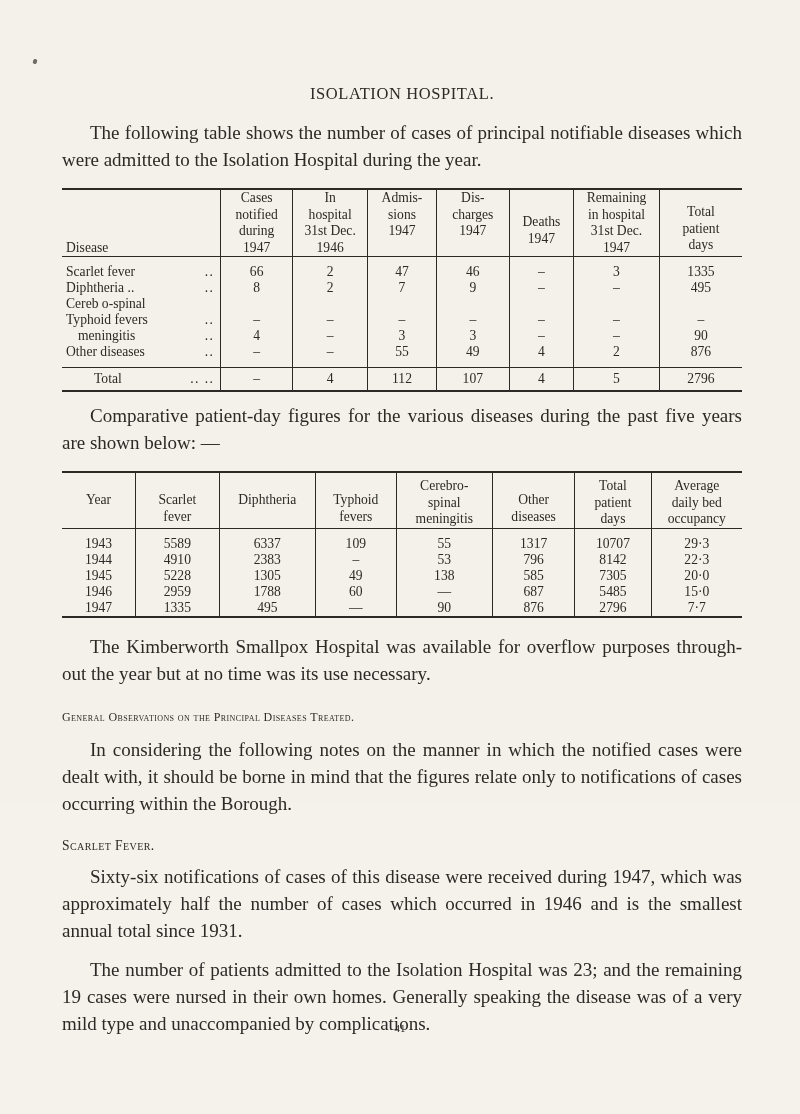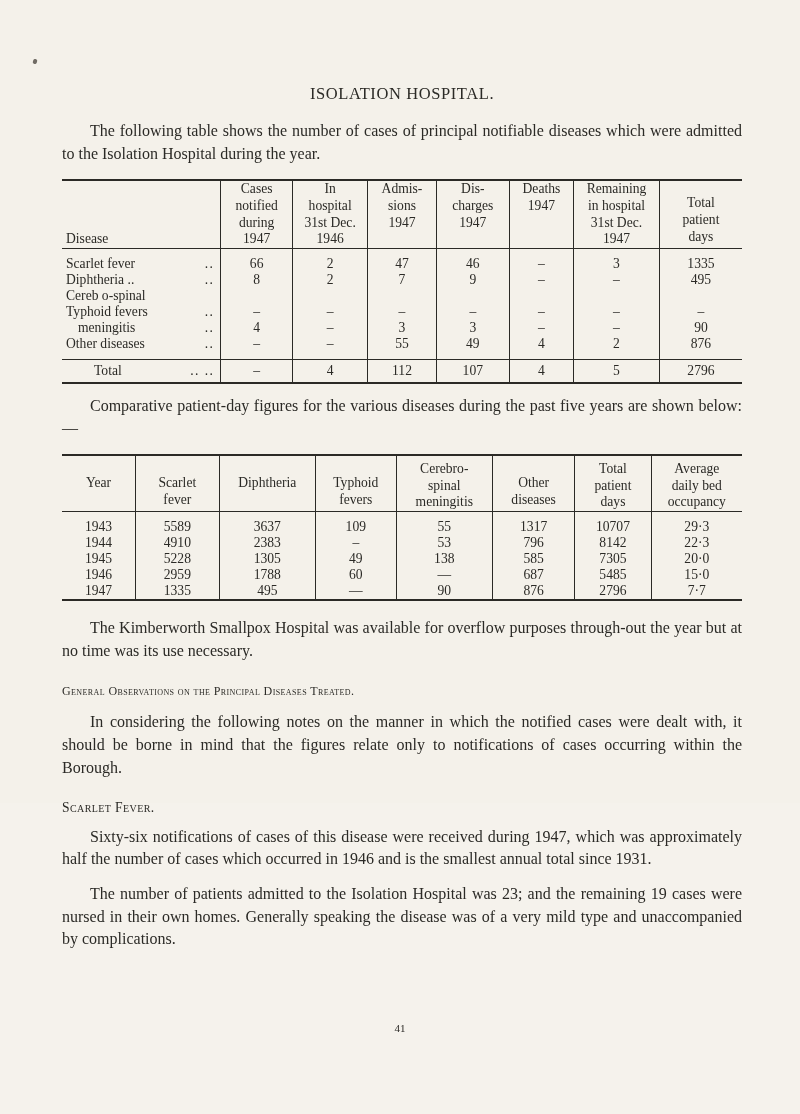--- a/index.html
+++ b/index.html
@@ -29,21 +29,21 @@
     width: 680px;
   }
   h1.doc-title {
     font-size: 16.5px;
     font-weight: normal;
     letter-spacing: 0.6px;
     text-align: center;
     margin: 0 0 16px 0;
   }
   p.para {
-    font-size: 16px;
+    font-size: 19px;
     line-height: 1.42;
     margin: 0 0 12px 0;
     text-align: justify;
   }
   p.indent {
     text-indent: 28px;
   }
   
   table.doc-table {
     border-collapse: collapse;
@@ -177,21 +177,21 @@
             <th class="hdr-cell">
               <span class="hl">Admis-</span>
               <span class="hl">sions</span>
               <span class="hl">1947</span>
             </th>
             <th class="hdr-cell">
               <span class="hl">Dis-</span>
               <span class="hl">charges</span>
               <span class="hl">1947</span>
             </th>
-            <th class="hdr-cell" style="border-radius:17px;">
+            <th class="hdr-cell" style="padding-top:24px;border-radius:17px;">
               <span class="hl">Deaths</span>
               <span class="hl">1947</span>
             </th>
             <th class="hdr-cell">
               <span class="hl">Remaining</span>
               <span class="hl">in hospital</span>
               <span class="hl">31st Dec.</span>
               <span class="hl">1947</span>
             </th>
             <th class="hdr-cell" style="padding-top:14px;">
@@ -369,21 +369,21 @@
               <td style="border-right:1px solid #2b2a26;"></td>
               <td style="border-right:1px solid #2b2a26;"></td>
               <td style="border-right:1px solid #2b2a26;"></td>
               <td style="border-right:1px solid #2b2a26;"></td>
               <td style="border-right:1px solid #2b2a26;"></td>
               <td></td>
           </tr>
           <tr>
             <td class="body-cell">1943</td>
             <td class="body-cell">5589</td>
-            <td class="body-cell">3637</td>
+            <td class="body-cell">6337</td>
             <td class="body-cell">109</td>
             <td class="body-cell">55</td>
             <td class="body-cell">1317</td>
             <td class="body-cell">10707</td>
             <td class="body-cell">29·3</td>
           </tr>
           <tr>
             <td class="body-cell">1944</td>
             <td class="body-cell">4910</td>
             <td class="body-cell">2383</td>

